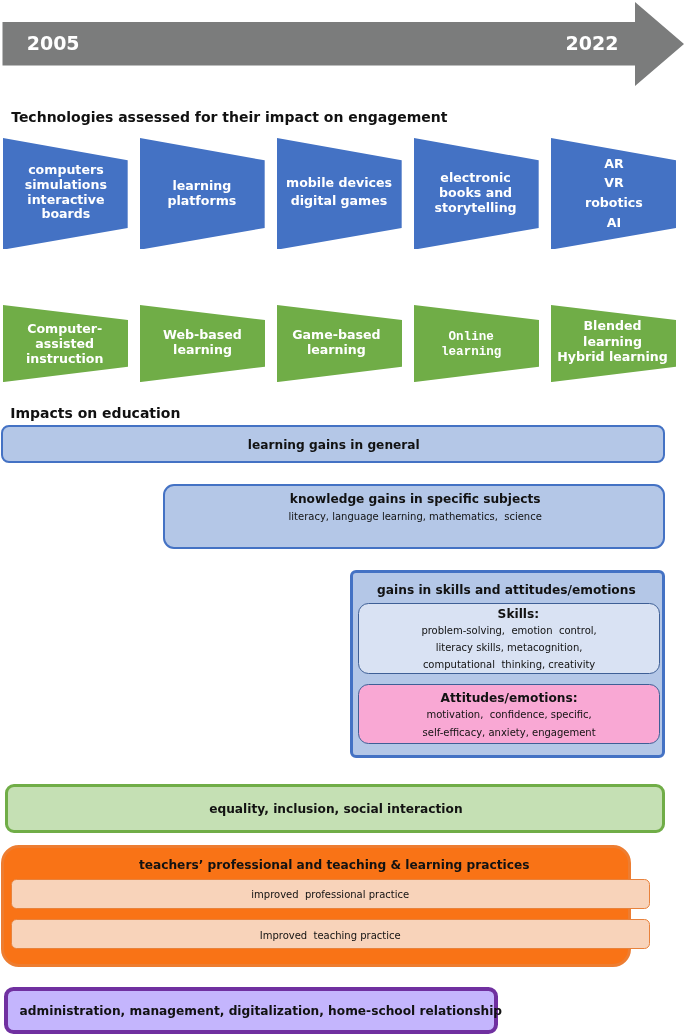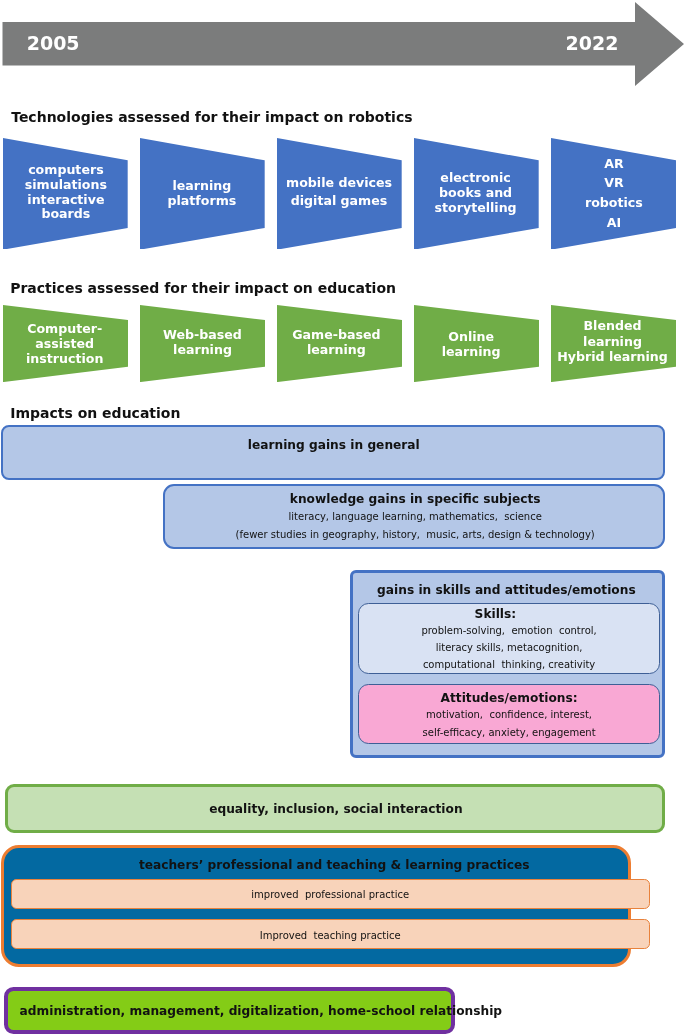--- a/index.html
+++ b/index.html
@@ -50,22 +50,21 @@
 <div id="page">
 
   <div id="timeline" class="abs">
     <svg width="685" height="92" viewBox="0 0 685 92">
       <polygon points="2.5,22 635,22 635,2 684,44 635,86 635,65.5 2.5,65.5" fill="#7B7C7C"></polygon>
     </svg>
     <span class="year" id="year-start">2005</span>
     <span class="year" id="year-end">2022</span>
   </div>
 
-  <div class="section-heading" style="left:11.2px; top:108.5px;">Technologies assessed for their impact on robotics</div>
-  <div class="section-heading" style="left:10.2px; top:279.5px;">Practices assessed for their impact on education</div>
+  <div class="section-heading" style="left:11.2px; top:108.5px;">Technologies assessed for their impact on engagement</div>
   <div class="section-heading" style="left:10.2px; top:404.5px;">Impacts on education</div>
 
   <div id="tech-row">
       <div class="chev" style="left: 3px; top: 137.7px; width: 124.7px; height: 111.7px;">
         <svg width="124.7" height="111.70000000000002" viewBox="0 0 124.7 111.70000000000002">
           <polygon points="0,0 124.7,22.200000000000017 124.7,89.9 0,111.70000000000002" fill="#4472C4"></polygon>
         </svg>
         <div class="chev-line" style="left: 62.9px; top: 25.7404px;">computers</div>
         <div class="chev-line" style="left: 62.9px; top: 40.3404px;">simulations</div>
         <div class="chev-line" style="left: 62.9px; top: 54.9404px;">interactive</div>
@@ -119,70 +118,69 @@
         <div class="chev-line" style="left: 62.8px; top: 23.7404px;">Web-based</div>
         <div class="chev-line" style="left: 62.8px; top: 38.4404px;">learning</div>
       </div>
       <div class="chev" style="left: 276.7px; top: 304.6px; width: 125.1px; height: 77.1px; padding-left: 12px;">
         <svg width="125.10000000000002" height="77.09999999999997" viewBox="0 0 125.10000000000002 77.09999999999997">
           <polygon points="0,0 125.10000000000002,15.099999999999966 125.10000000000002,61.69999999999999 0,77.09999999999997" fill="#70AD47"></polygon>
         </svg>
         <div class="chev-line" style="left: 59.7px; top: 23.6404px;">Game-based</div>
         <div class="chev-line" style="left: 59.7px; top: 38.3404px;">learning</div>
       </div>
-      <div class="chev" style="left: 413.7px; top: 304.6px; width: 112px; height: 77.1px;">
+      <div class="chev" style="left: 413.7px; top: 304.6px; width: 112px; height: 77.1px; font-family: Liberation Mono, monospace;">
         <svg width="125.09999999999997" height="77.09999999999997" viewBox="0 0 125.09999999999997 77.09999999999997">
           <polygon points="0,0 125.09999999999997,15.099999999999966 125.09999999999997,61.69999999999999 0,77.09999999999997" fill="#70AD47"></polygon>
         </svg>
         <div class="chev-line" style="left: 57.5px; top: 25.2404px;">Online</div>
         <div class="chev-line" style="left: 57.5px; top: 40.1404px;">learning</div>
       </div>
       <div class="chev" style="left: 550.5px; top: 304.6px; width: 125.1px; height: 77.1px;">
         <svg width="125.10000000000002" height="77.09999999999997" viewBox="0 0 125.10000000000002 77.09999999999997">
           <polygon points="0,0 125.10000000000002,15.099999999999966 125.10000000000002,61.69999999999999 0,77.09999999999997" fill="#70AD47"></polygon>
         </svg>
         <div class="chev-line" style="left: 62px; top: 14.6404px;">Blended</div>
         <div class="chev-line" style="left: 62px; top: 29.9404px;">learning</div>
         <div class="chev-line" style="left: 62px; top: 45.2404px;">Hybrid learning</div>
       </div>
     </div>
 
   <div id="impact-boxes">
-      <div class="rbox" style="left: 1.1px; top: 425.3px; width: 663.6px; height: 55px; background: rgb(180, 199, 231); border: 2.7px solid rgb(68, 114, 196); border-radius: 8px;">
+      <div class="rbox" style="left: 1.1px; top: 425.3px; width: 663.6px; height: 38px; background: rgb(180, 199, 231); border: 2.7px solid rgb(68, 114, 196); border-radius: 8px;">
         <div class="boxline b" style="left: 330.7px; top: 11.0788px;">learning gains in general</div>
       </div>
       <div class="rbox" style="left: 162.9px; top: 483.9px; width: 501.9px; height: 65px; background: rgb(180, 199, 231); border: 2.7px solid rgb(68, 114, 196); border-radius: 11px;">
         <div class="boxline b" style="left: 250.3px; top: 6.0788px;">knowledge gains in specific subjects</div>
         <div class="boxline" style="left: 250.3px; top: 23.4328px;">literacy, language learning, mathematics,  science</div>
-        <div class="boxline" style="left: 250.3px; top: 41.1328px;">(fewer studies in geography, history,  music, arts, design &amp; technology)</div>
       </div>
       <div class="rbox" style="left: 350.4px; top: 569.6px; width: 314.6px; height: 188.2px; background: rgb(180, 199, 231); border: 3px solid rgb(68, 114, 196); border-radius: 6px;">
         <div class="boxline b" style="left: 153px; top: 10.8788px;">gains in skills and attitudes/emotions</div>
         <div class="rbox" style="left: 5px; top: 30.9px; width: 301.5px; height: 70.4px; background: rgb(217, 226, 243); border: 1px solid rgb(62, 95, 150); border-radius: 10.5px;">
-          <div class="boxline b" style="left: 136px; top: 2.1788px; text-align: center;">Skills:</div>
+          <div class="boxline b" style="left: 159px; top: 2.1788px; text-align: center;">Skills:</div>
           <div class="boxline" style="left: 149.7px; top: 18.8328px;">problem-solving,  emotion  control,</div>
           <div class="boxline" style="left: 149.7px; top: 35.8328px;">literacy skills, metacognition,</div>
           <div class="boxline" style="left: 149.7px; top: 52.8328px;">computational  thinking, creativity</div>
         </div>
         <div class="rbox" style="left: 5px; top: 111.2px; width: 301.5px; height: 60.2px; background: #f9a8d4; border: 1px solid rgb(62, 95, 150); border-radius: 10.5px;">
           <div class="boxline b" style="left: 149.7px; top: 5.8788px;">Attitudes/emotions:</div>
-          <div class="boxline" style="left: 149.7px; top: 22.6328px;">motivation,  confidence, interest,</div>
+          <div class="boxline" style="left: 149.7px; top: 22.6328px;">motivation,  confidence, specific,</div>
           <div class="boxline" style="left: 149.7px; top: 39.7328px;">self-efficacy, anxiety, engagement</div>
         </div>
       </div>
       <div class="rbox" style="left: 5.1px; top: 783.5px; width: 659.8px; height: 49.1px; background: rgb(197, 224, 180); border: 3.2px solid rgb(112, 173, 71); border-radius: 9px;">
         <div class="boxline b" style="left: 327.8px; top: 15.1788px;">equality, inclusion, social interaction</div>
       </div>
-      <div class="rbox" style="left: 1.3px; top: 844.6px; width: 630px; height: 122px; background: #0369a1; border: 3.2px solid rgb(237, 125, 49); border-radius: 18px;">
+      <div class="rbox" style="left: 1.3px; top: 844.6px; width: 630px; height: 122px; background: #f97316; border: 3.2px solid rgb(237, 125, 49); border-radius: 18px;">
         <div class="boxline b" style="left: 329.9px; top: 10.8788px;">teachers’ professional and teaching &amp; learning practices</div>
         <div class="rbox" style="left: 7px; top: 31.6px; width: 638.4px; height: 30px; background: rgb(248, 211, 186); border: 1px solid rgb(232, 130, 60); border-radius: 5.5px;">
           <div class="boxline" style="left: 317.9px; top: 7.1328px;">improved  professional practice</div>
         </div>
         <div class="rbox" style="left: 7px; top: 71.7px; width: 638.4px; height: 30px; background: rgb(248, 211, 186); border: 1px solid rgb(232, 130, 60); border-radius: 5.5px;">
           <div class="boxline" style="left: 317.9px; top: 7.2328px;">Improved  teaching practice</div>
         </div>
       </div>
-      <div class="rbox" style="left: 3.8px; top: 987.3px; width: 451px; height: 46.6px; background: #84cc16; border: 4.5px solid rgb(112, 48, 160); border-radius: 9.5px;">
+      <div class="rbox" style="left: 3.8px; top: 987.3px; width: 494px; height: 46.6px; background: #c4b5fd; border: 4.5px solid rgb(112, 48, 160); border-radius: 9.5px;">
         <div class="boxline b" style="left: 253px; top: 13.0788px;">administration, management, digitalization, home-school relationship</div>
       </div>
     </div>
 
 </div>
 
 </body></html>

